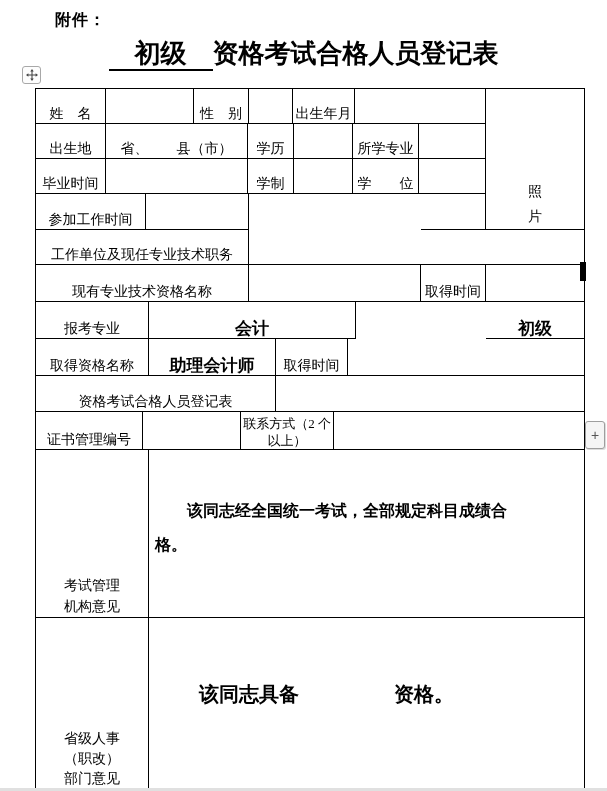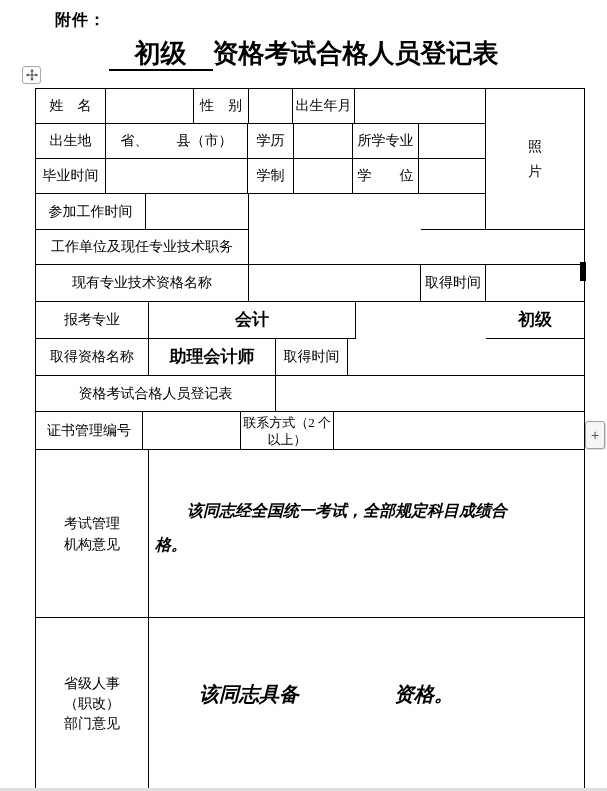--- a/index.html
+++ b/index.html
@@ -6,28 +6,28 @@
   .page{position:relative;width:607px;height:791px;background:#fff;overflow:hidden;
         font-family:"Liberation Serif","DejaVu Serif",serif;color:#000;}
   .attach{position:absolute;left:55px;top:10px;font-size:16px;font-weight:bold;letter-spacing:1px;}
   .title{position:absolute;left:0;top:36px;width:100%;text-align:center;
          font-size:26px;font-weight:bold;white-space:pre;}
   .title .u{border-bottom:2px solid #000;padding-bottom:1px;}
   
   #tbl{position:absolute;left:35px;top:88px;width:548px;height:700px;
        border:1.5px solid #000;box-sizing:content-box;}
   .c{position:absolute;box-sizing:border-box;border-right:1.5px solid #000;border-bottom:1.5px solid #000;
-     display:flex;align-items:center;justify-content:center;text-align:center;
+     display:flex;align-items:flex-end;justify-content:center;text-align:center;
      font-size:14px;line-height:18px;overflow:hidden;}
   .nr{border-right:none;}
   .nb{border-bottom:none;}
   .v{font-weight:bold;font-size:17px;}
   .small{font-size:13px;line-height:17px;}
   .stack span{display:block;}
-  .pcell{display:block;text-align:left;font-style:italic;}
+  .pcell{display:block;text-align:left;}
   .op1{padding:44px 4px 0 6px;font-size:16px;font-weight:bold;line-height:34px;}
   .op1 .l1{display:block;text-indent:32px;}
   .op1 .l2{display:block;}
   .op2{padding:61px 0 0 50px;font-size:20px;font-weight:bold;line-height:30px;white-space:pre;}
   .gap{display:inline-block;width:95px;}
   
   .move-handle{position:absolute;left:22px;top:66px;width:17px;height:16px;background:#fdfdfd;
                border:1px solid #a8a8a8;border-radius:3px;display:flex;align-items:center;justify-content:center;}
   .plus-box{position:absolute;left:585px;top:421px;width:18px;height:26px;background:#f5f5f5;
             border:1px solid #9e9e9e;border-radius:3px;display:flex;align-items:center;justify-content:center;

